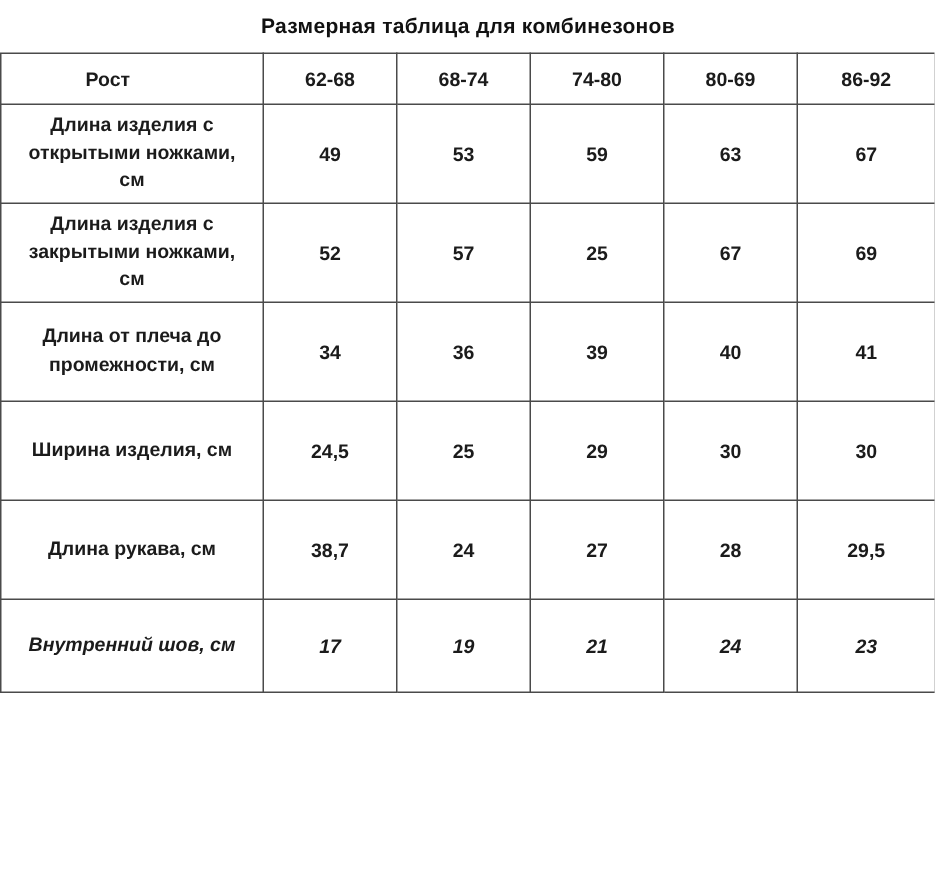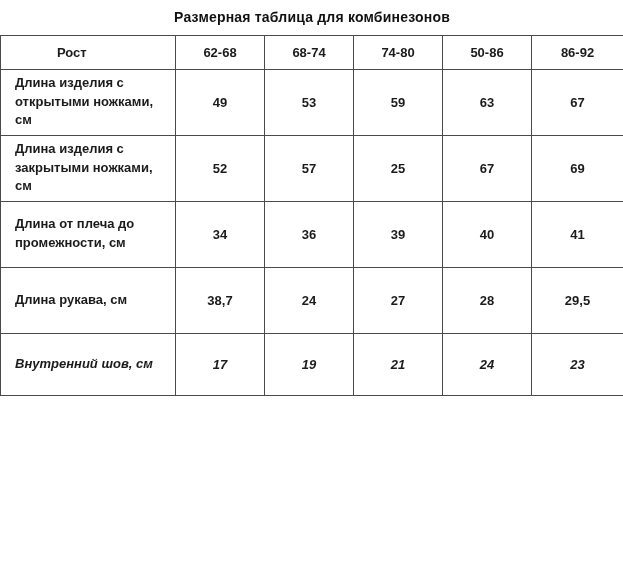--- a/index.html
+++ b/index.html
@@ -53,21 +53,21 @@
   }
   tr.header-row td.row-label {
     text-align: left;
     padding-left: 56px;
   }
   
   tr.data-row td {
     height: 66px;
   }
   tr.data-row td.row-label {
-    text-align: left;
+    text-align: center;
     padding: 0 14px;
     line-height: 1.45;
   }
   tr.data-row:last-child td {
     height: 62px;
     font-style: italic;
   }
   col.c-label { width: 175px; }
   col.c-val   { width: 89px; }
   col.c-val-l { width: 92px; }
@@ -90,21 +90,21 @@
     <tbody>
       <tr class="title-row">
         <td colspan="6">Размерная таблица для комбинезонов</td>
       </tr>
 
       <tr class="header-row">
         <td class="row-label first-col-edge">Рост</td>
         <td>62-68</td>
         <td>68-74</td>
         <td>74-80</td>
-        <td>50-86</td>
+        <td>80-69</td>
         <td>86-92</td>
       </tr>
 
       <tr class="data-row">
         <td class="row-label first-col-edge">Длина изделия с открытыми ножками, см</td>
         <td>49</td>
         <td>53</td>
         <td>59</td>
         <td>63</td>
         <td>67</td>
@@ -121,20 +121,28 @@
 
       <tr class="data-row">
         <td class="row-label first-col-edge">Длина от плеча до промежности, см</td>
         <td>34</td>
         <td>36</td>
         <td>39</td>
         <td>40</td>
         <td>41</td>
       </tr>
 
+      <tr class="data-row">
+        <td class="row-label first-col-edge">Ширина изделия, см</td>
+        <td>24,5</td>
+        <td>25</td>
+        <td>29</td>
+        <td>30</td>
+        <td>30</td>
+      </tr>
 
 
       <tr class="data-row">
         <td class="row-label first-col-edge">Длина рукава, см</td>
         <td>38,7</td>
         <td>24</td>
         <td>27</td>
         <td>28</td>
         <td>29,5</td>
       </tr>

